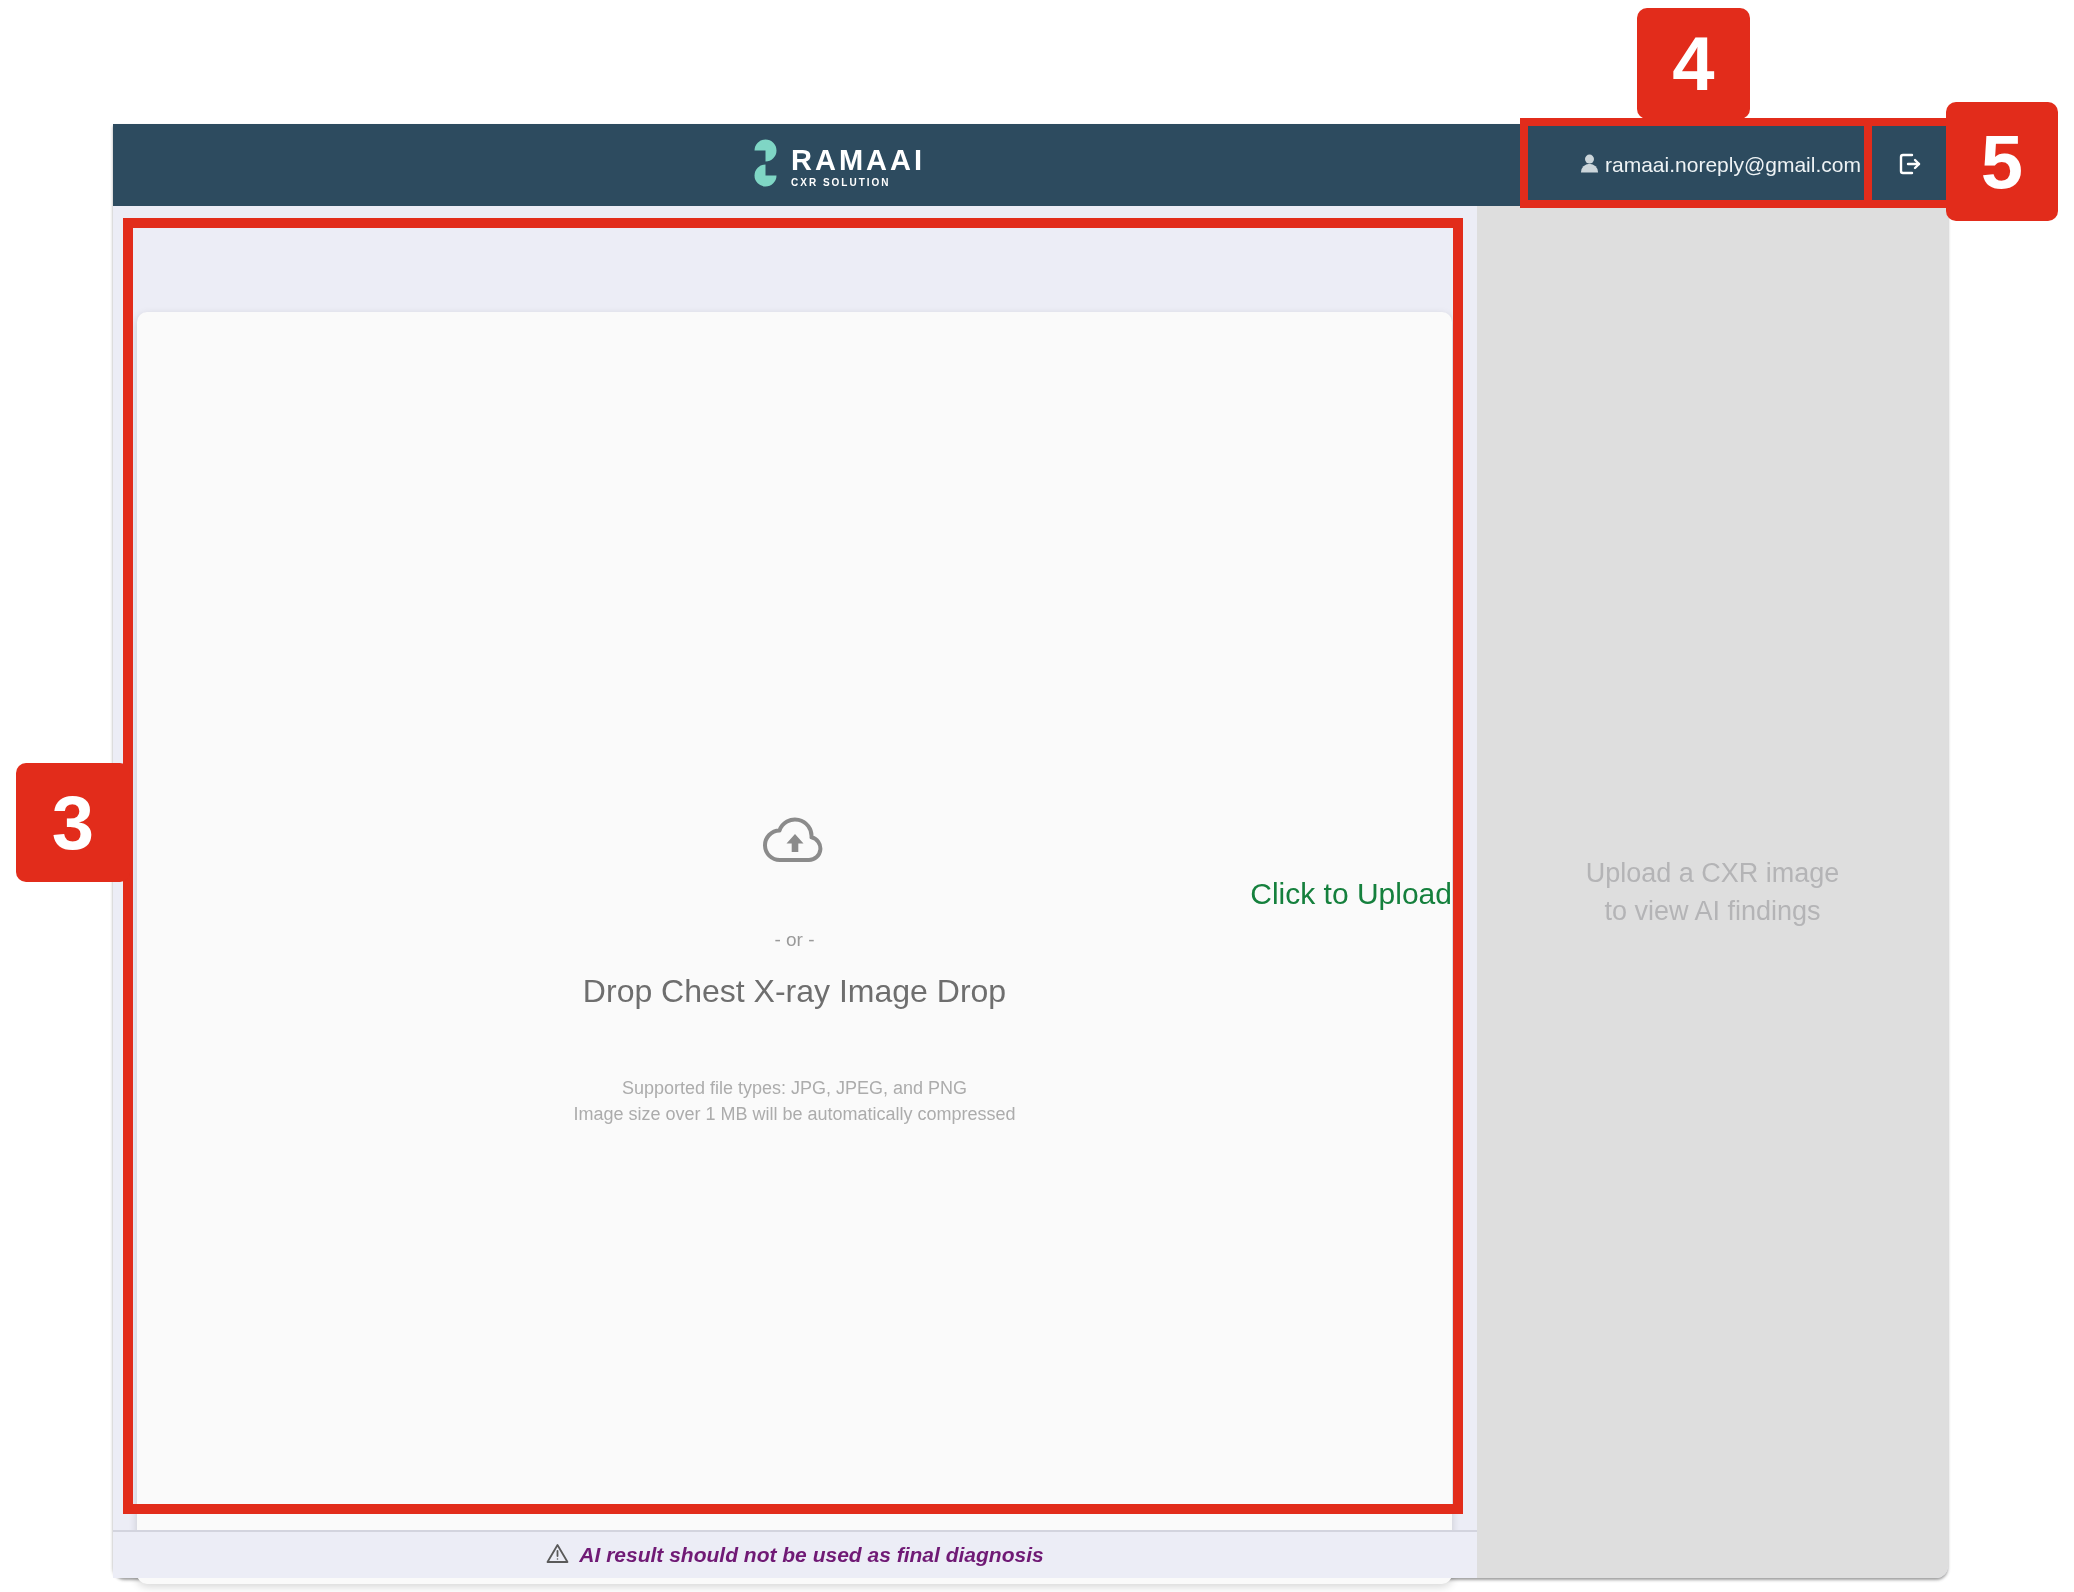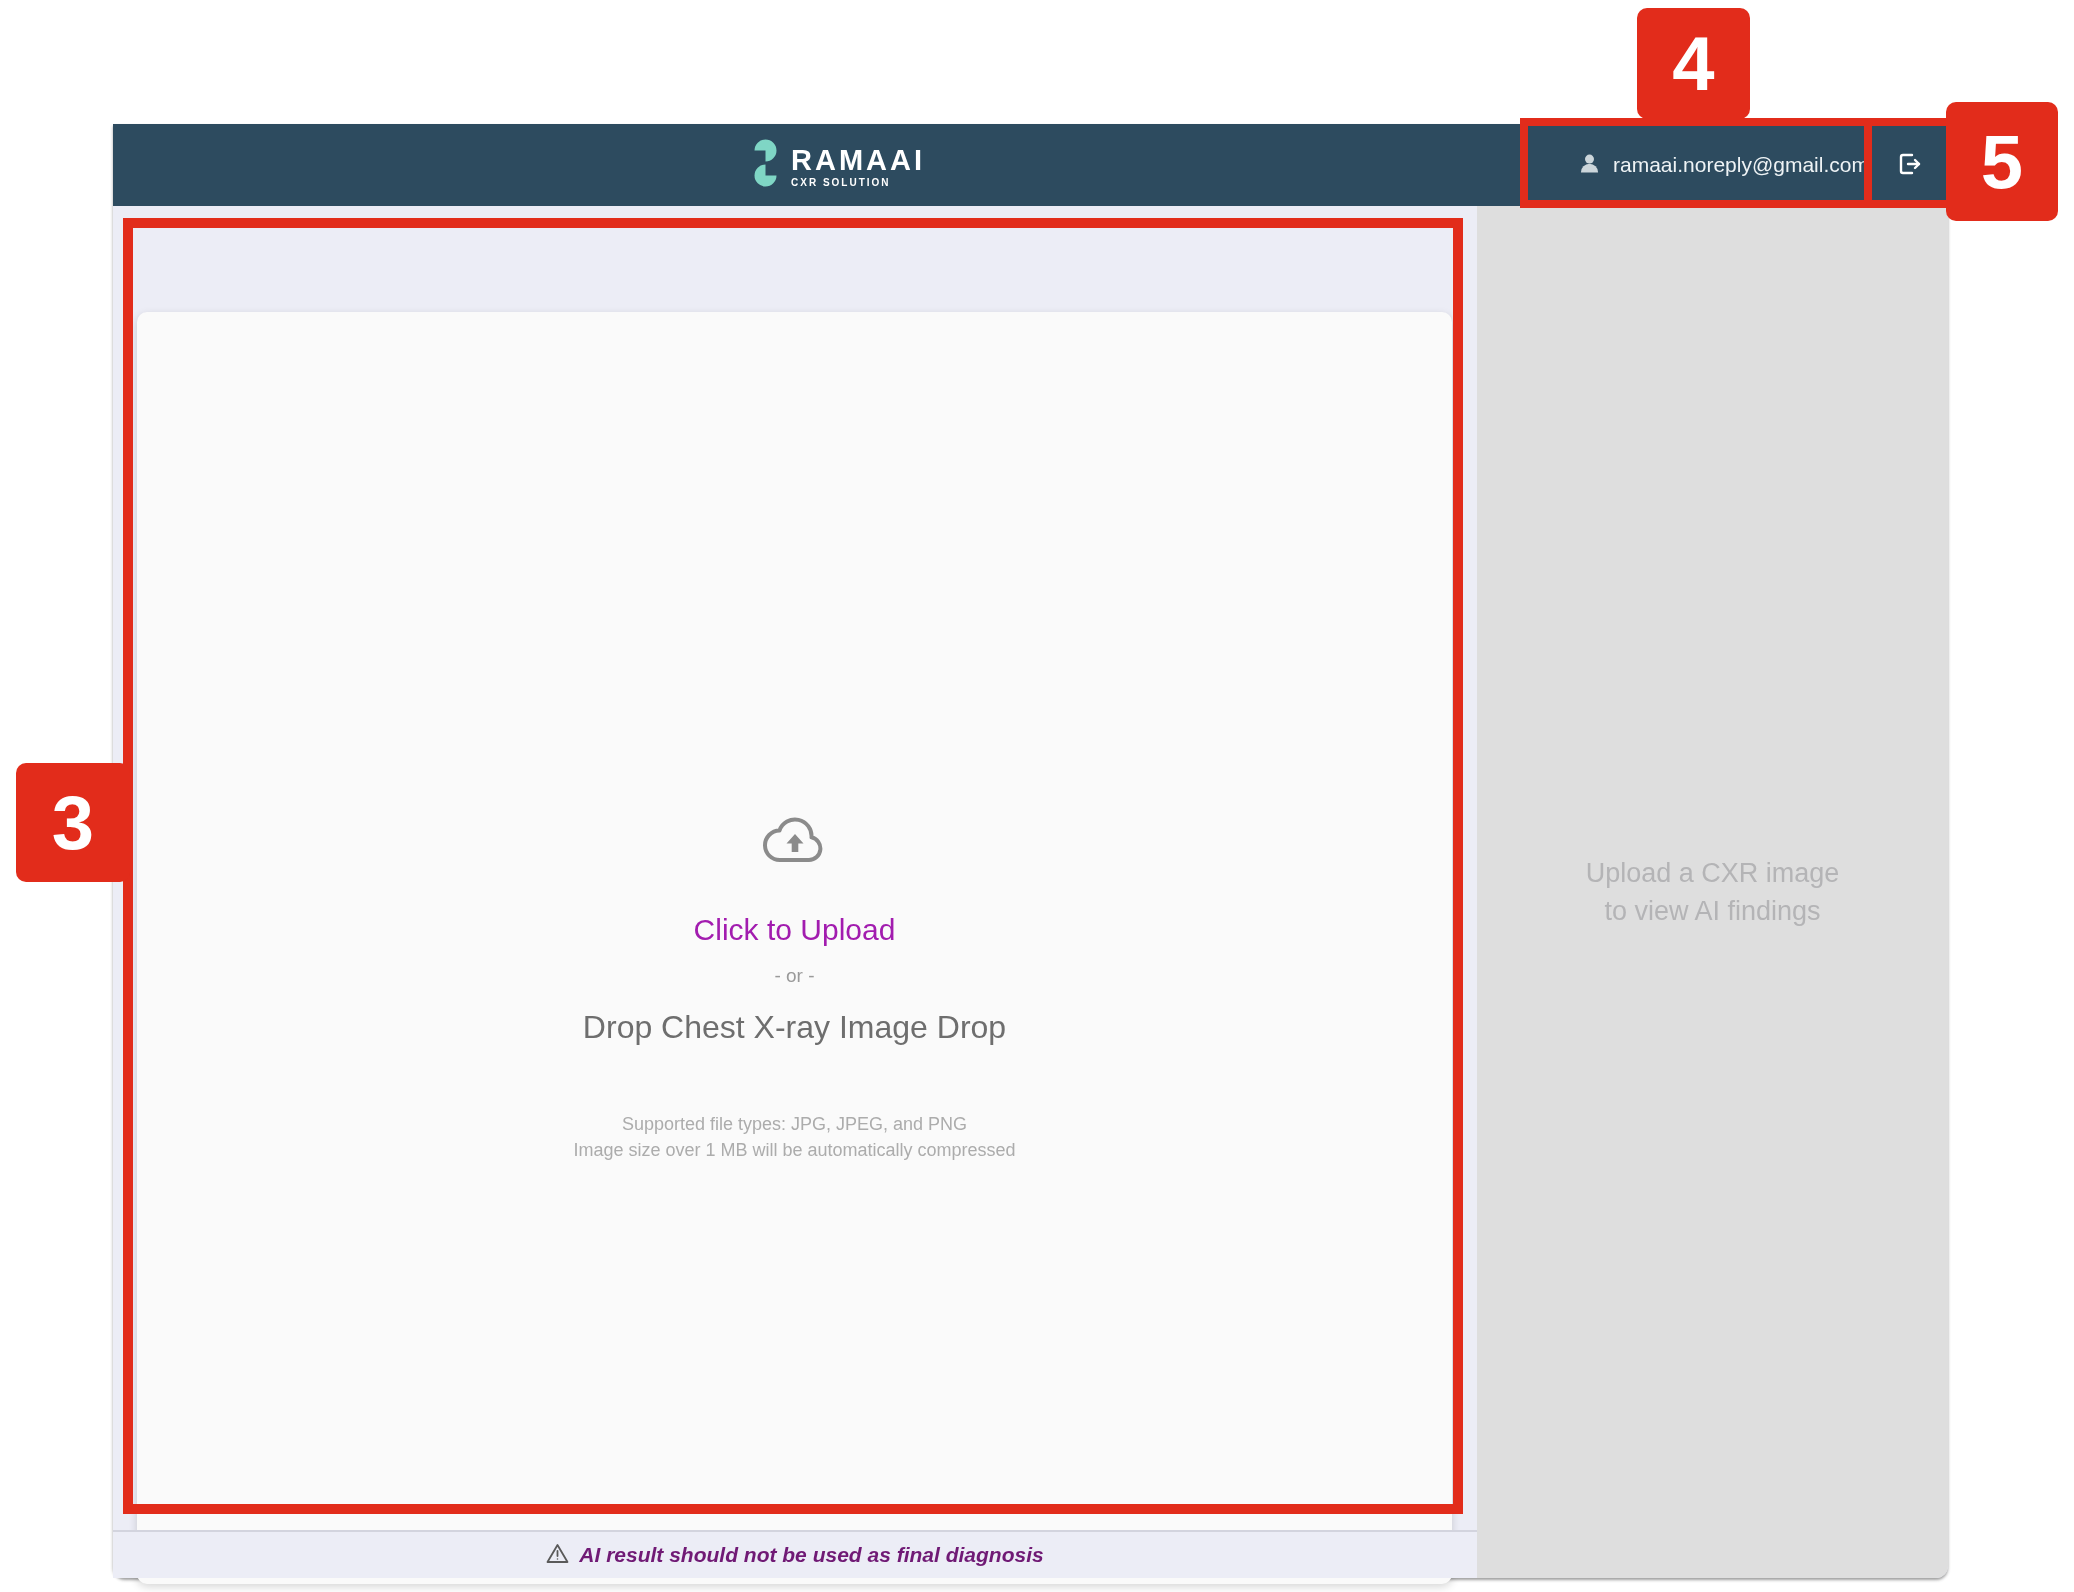--- a/index.html
+++ b/index.html
@@ -11,32 +11,32 @@
          border-bottom-left-radius:12px; border-bottom-right-radius:12px;
          box-shadow:0 2px 3px rgba(40,40,40,.45); background:#ecedf6; }
 
   .header { position:absolute; left:0; top:0; width:1835px; height:82px; background:#2d4b5f; }
 
   .logo { position:absolute; left:639px; top:14px; display:flex; align-items:flex-start; gap:12px; }
   .logo-text { display:flex; flex-direction:column; align-items:flex-start; margin-top:7px; }
   .brand-name { color:#ffffff; font-weight:bold; font-size:29px; letter-spacing:3px; line-height:30px; }
   .brand-sub  { color:#ffffff; font-weight:bold; font-size:10px; letter-spacing:2px; margin-top:2px; }
 
-  .email-chip { position:absolute; left:1465px; top:0; height:82px; display:flex; align-items:center; gap:12px; }
+  .email-chip { position:absolute; left:1465px; top:0; height:82px; display:flex; align-items:center; gap:4px; }
   .email-text { color:#eef3f5; font-size:21px; }
   .logout-btn { position:absolute; left:1759px; top:0; width:74px; height:82px;
                 display:flex; align-items:center; justify-content:center; background:transparent; border:none; }
 
   
   .main { position:absolute; left:0; top:82px; width:1364px; height:1372px; background:#ecedf6; }
   .upload-card { position:absolute; left:24px; top:106px; width:1315px; height:1272px;
                  background:#fafafa; border-radius:10px; box-shadow:0 3px 8px rgba(0,0,0,.16); cursor:pointer; }
   .upload-inner { position:absolute; left:0; top:505px; width:100%; text-align:center; }
   .cloud-wrap { display:flex; justify-content:center; }
-  .click-label { font-size:30px; color:#a21caf; margin-top:48px; }
+  .click-label { font-size:30px; color:#15803d; margin-top:12px;text-align:right; }
   .or-label    { font-size:19px; color:#9a9a9a; margin-top:18px; }
   .drop-label  { font-size:32px; color:#6e6e6e; margin-top:22px; }
   .note-1      { font-size:18px; color:#acacac; margin-top:65px; line-height:26px; }
   .note-2      { font-size:18px; color:#acacac; line-height:26px; }
 
   .footer { position:absolute; left:0; bottom:0; width:1364px; height:48px;
             border-top:2px solid #d3d4de; background:#ecedf6;
             display:flex; align-items:center; justify-content:center; gap:10px; }
   .footer-text { font-size:21px; font-style:italic; font-weight:bold; color:#701a75; }
 

